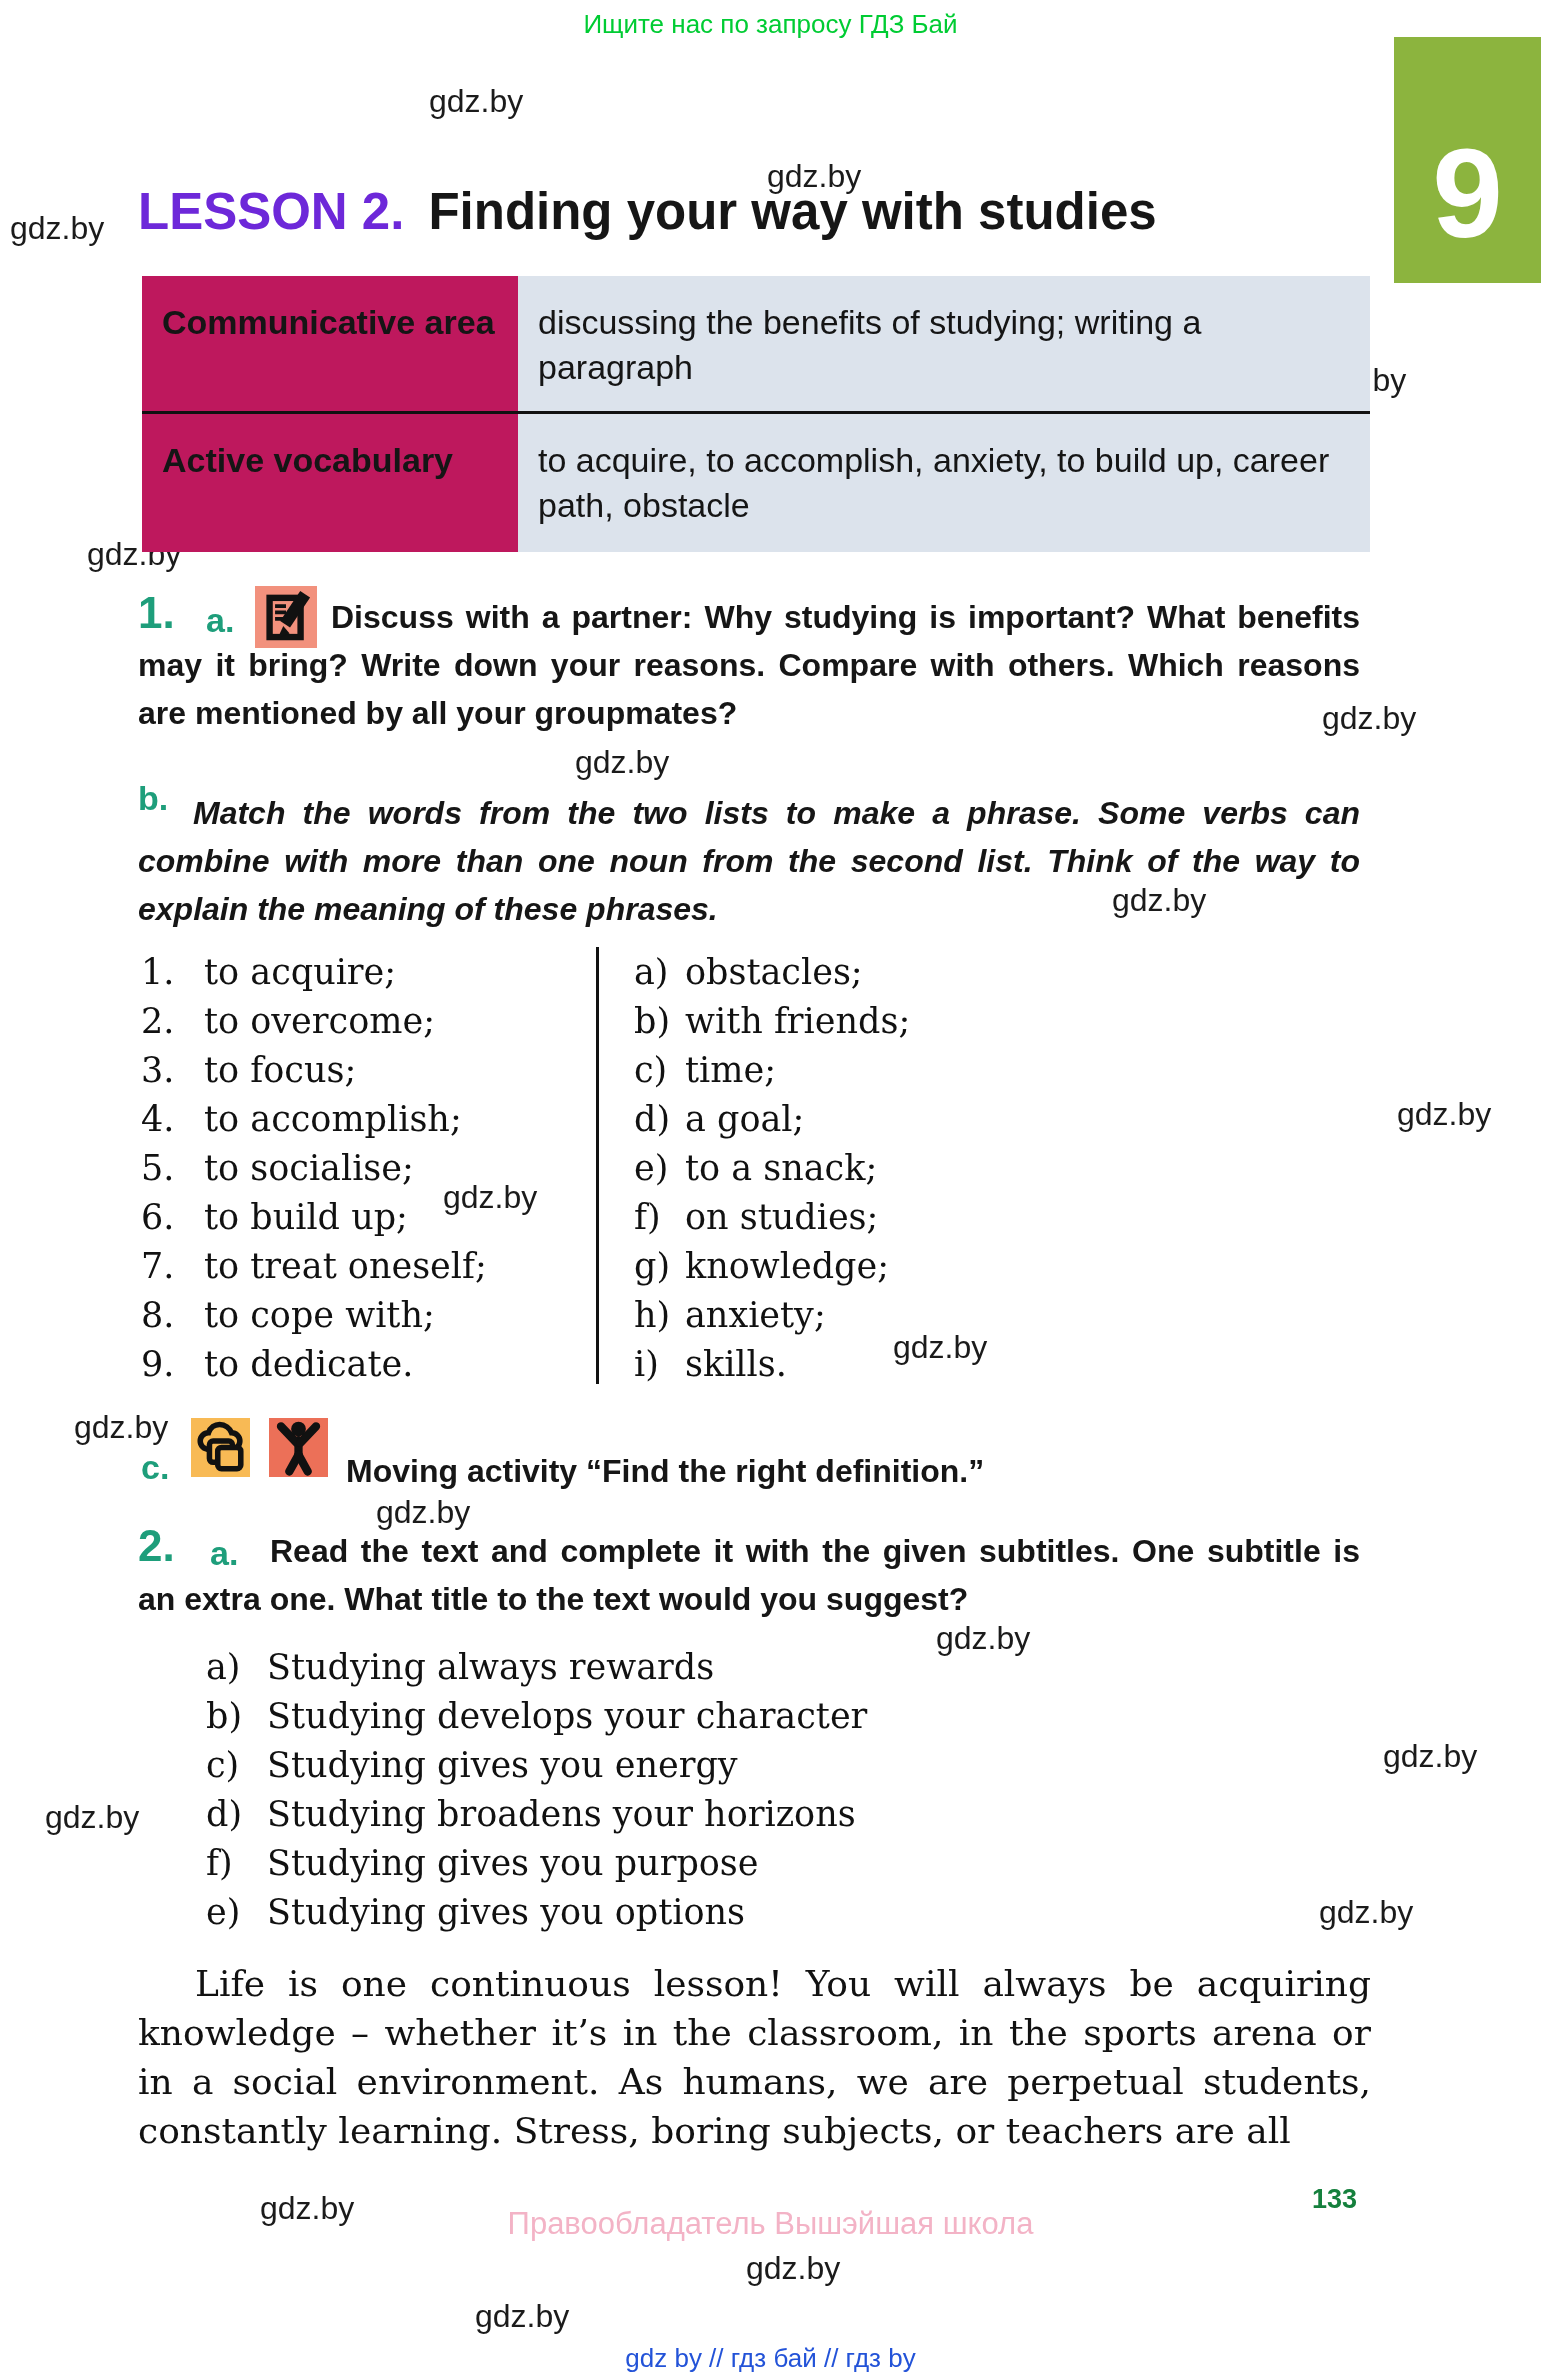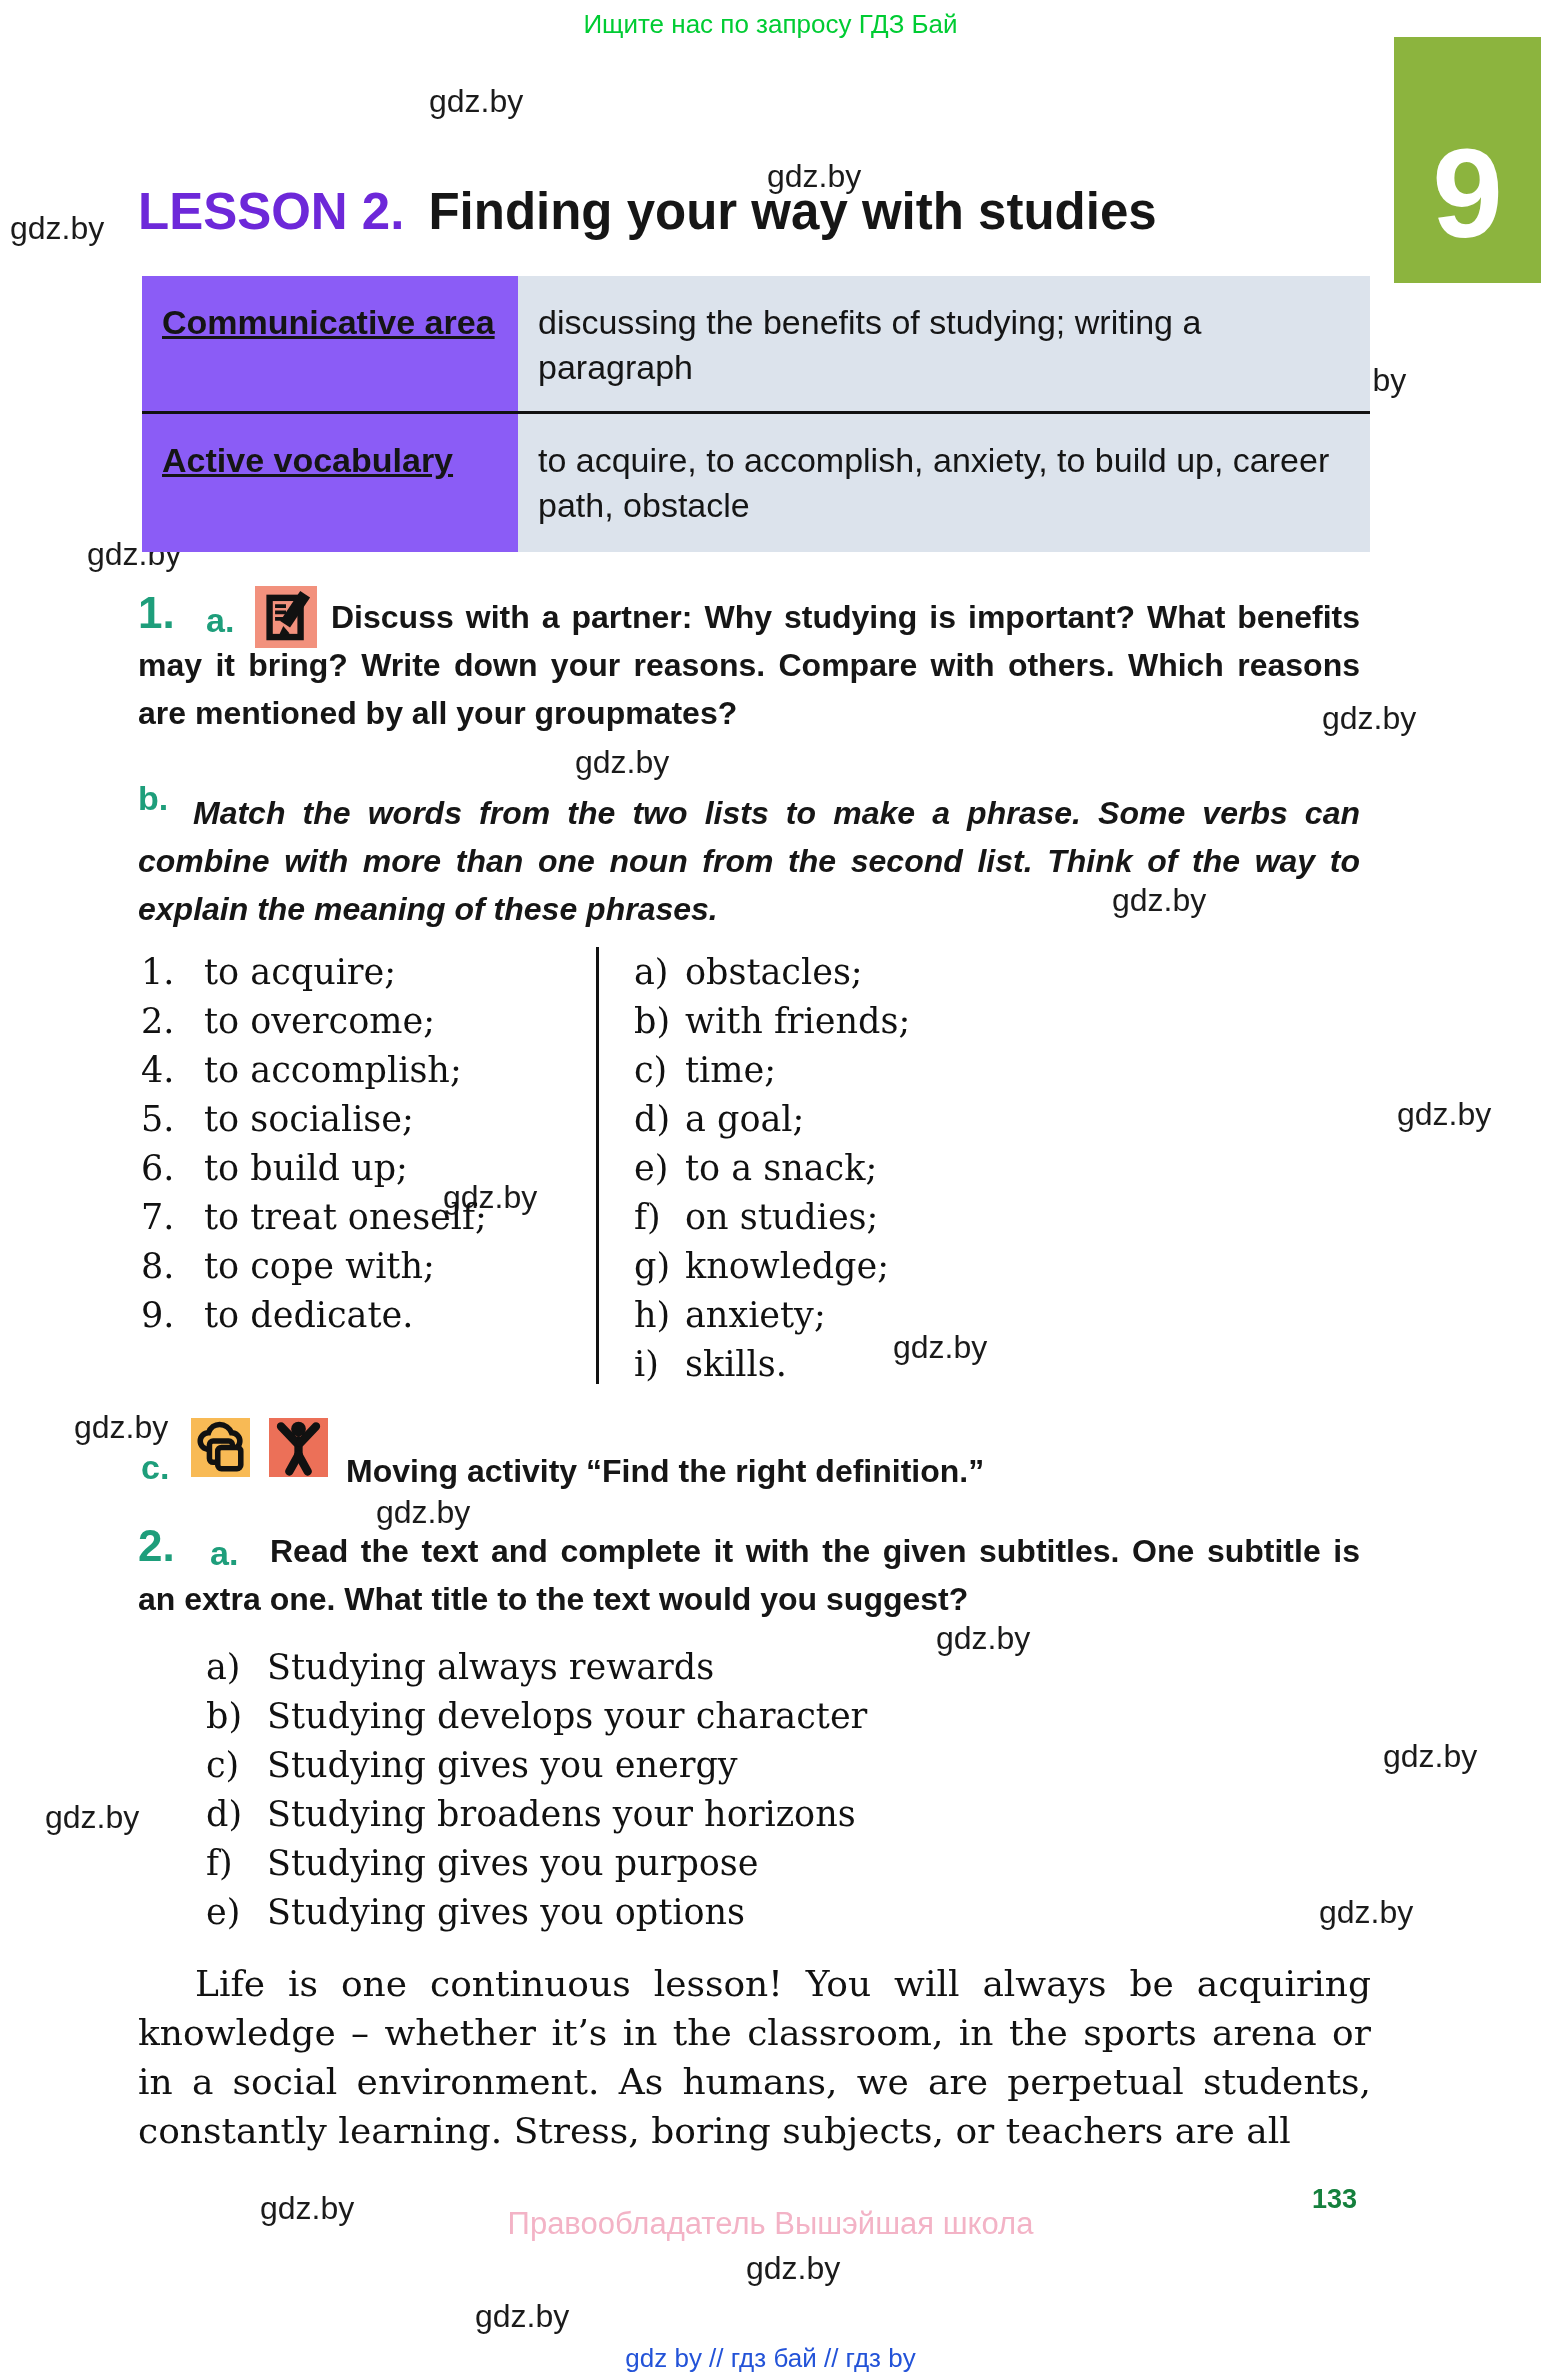--- a/index.html
+++ b/index.html
@@ -14,21 +14,21 @@
   .chapter-box .digit{font-size:127px;font-weight:bold;color:#ffffff;line-height:1;
       padding-bottom:26px;}
   .title{position:absolute;left:138px;top:182px;font-size:51px;font-weight:bold;
       white-space:nowrap;letter-spacing:0;}
   .title .lesson{color:#6d28d9;margin-right:24px;}
   .title .name{color:#161616;}
   
   .info-table{position:absolute;left:142px;top:276px;width:1228px;
       display:grid;grid-template-columns:376px 1fr;}
   .cell{font-size:34px;line-height:45px;padding:24px 20px 20px 20px;}
-  .cell-h{background:#8b5cf6;font-weight:bold;text-decoration:underline;}
+  .cell-h{background:#be185d;font-weight:bold;}
   .cell-c{background:#DCE3EC;}
   .row1{border-bottom:3.7px solid #111;min-height:91px;}
   .row2{min-height:94px;}
   
   .ex-num{position:absolute;color:#1E9E7B;font-weight:bold;font-size:44px;line-height:1;}
   .ex-letter{position:absolute;color:#1E9E7B;font-weight:bold;font-size:34px;line-height:1;}
   .ex-text{position:absolute;left:138px;width:1222px;font-weight:bold;font-size:32px;
       line-height:48px;text-align:justify;color:#161616;}
   .icon-box{position:absolute;display:flex;align-items:center;justify-content:center;}
   
@@ -102,20 +102,21 @@
     </svg>
   </div>
   <div class="ex-text" style="top:593px;text-indent:193px;">Discuss with a partner: Why studying is important? What benefits may it bring? Write down your reasons. Compare with others. Which reasons are mentioned by all your groupmates?</div>
 
   <div class="ex-letter" style="left:138px;top:781px;">b.</div>
   <div class="ex-text" style="top:789px;text-indent:55px;font-style:italic;">Match the words from the two lists to make a phrase. Some verbs can combine with more than one noun from the second list. Think of the way to explain the meaning of these phrases.</div>
 
   <div class="mlist" style="left:141px;top:948px;">
     <div class="mrow"><span class="mnum">1.</span><span>to acquire;</span></div>
     <div class="mrow"><span class="mnum">2.</span><span>to overcome;</span></div>
+    <div class="mrow"><span class="mnum">3.</span><span>to focus;</span></div>
     <div class="mrow"><span class="mnum">4.</span><span>to accomplish;</span></div>
     <div class="mrow"><span class="mnum">5.</span><span>to socialise;</span></div>
     <div class="mrow"><span class="mnum">6.</span><span>to build up;</span></div>
     <div class="mrow"><span class="mnum">7.</span><span>to treat oneself;</span></div>
     <div class="mrow"><span class="mnum">8.</span><span>to cope with;</span></div>
     <div class="mrow"><span class="mnum">9.</span><span>to dedicate.</span></div>
   </div>
   <div class="mdivider"></div>
   <div class="mlist" style="left:634px;top:948px;">
     <div class="mrow"><span class="mlet">a)</span><span>obstacles;</span></div>

